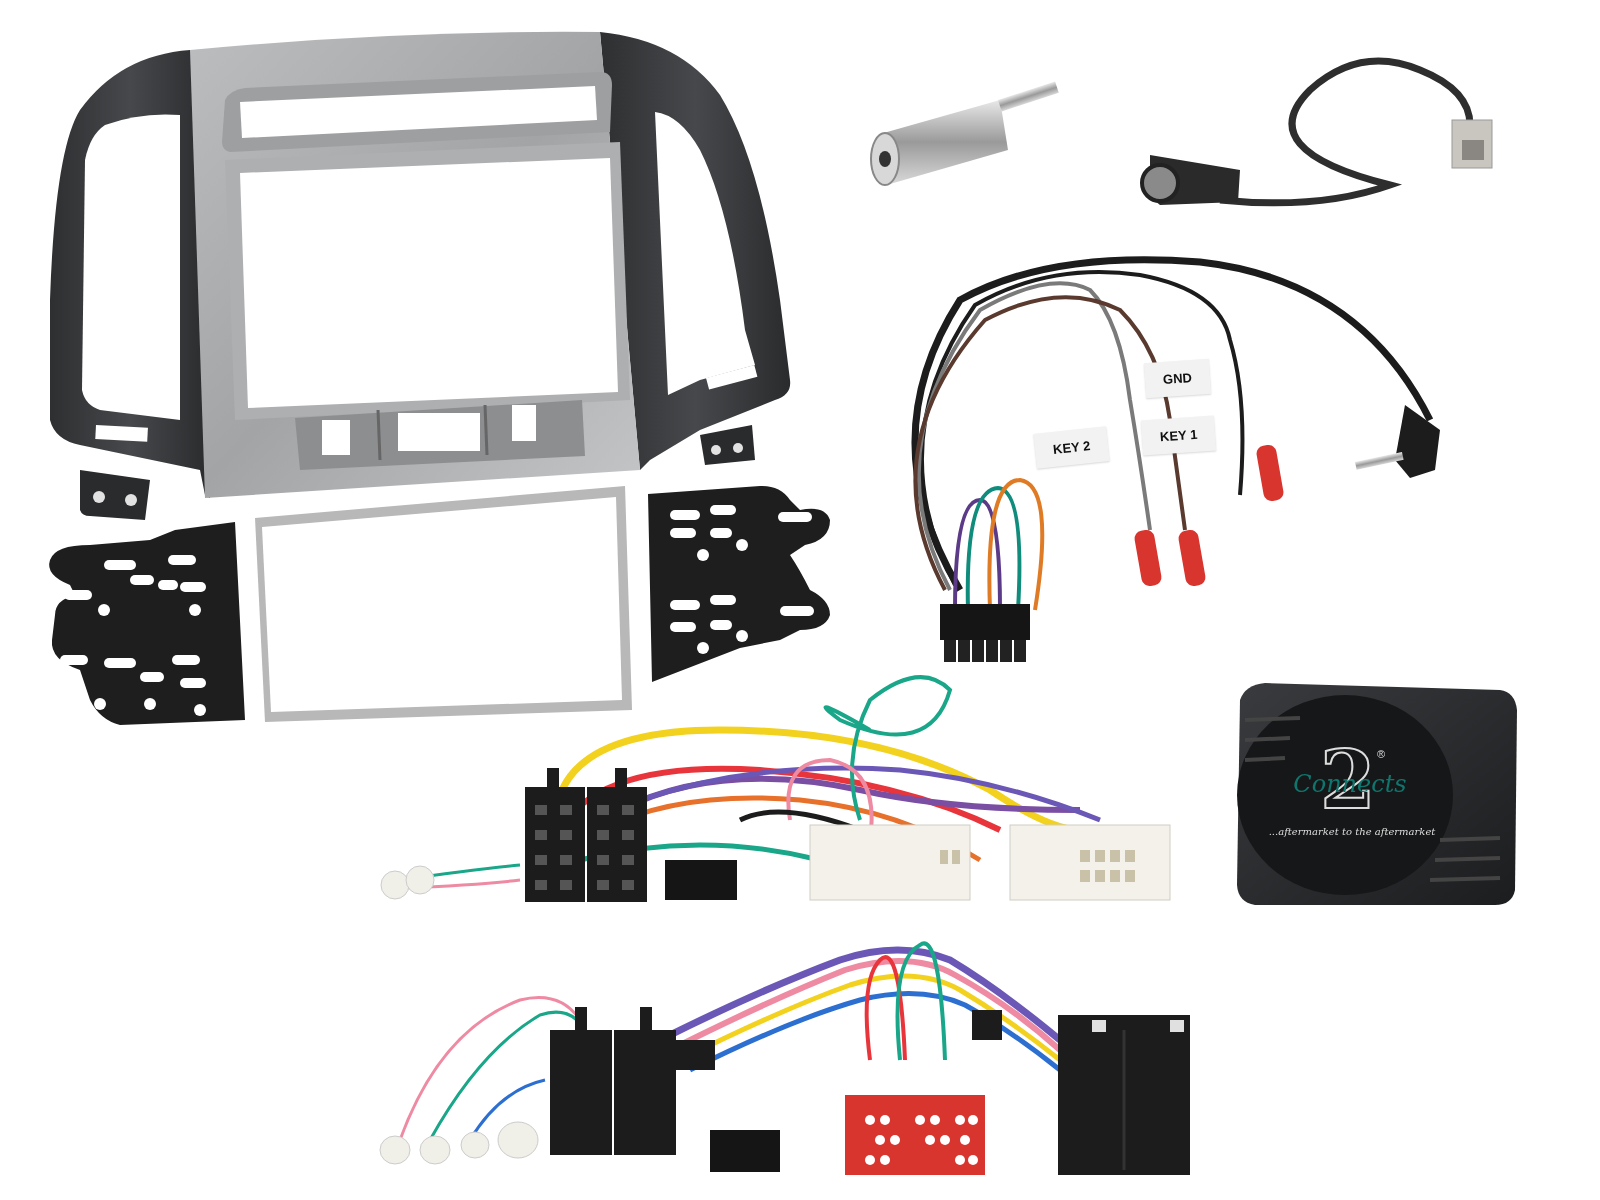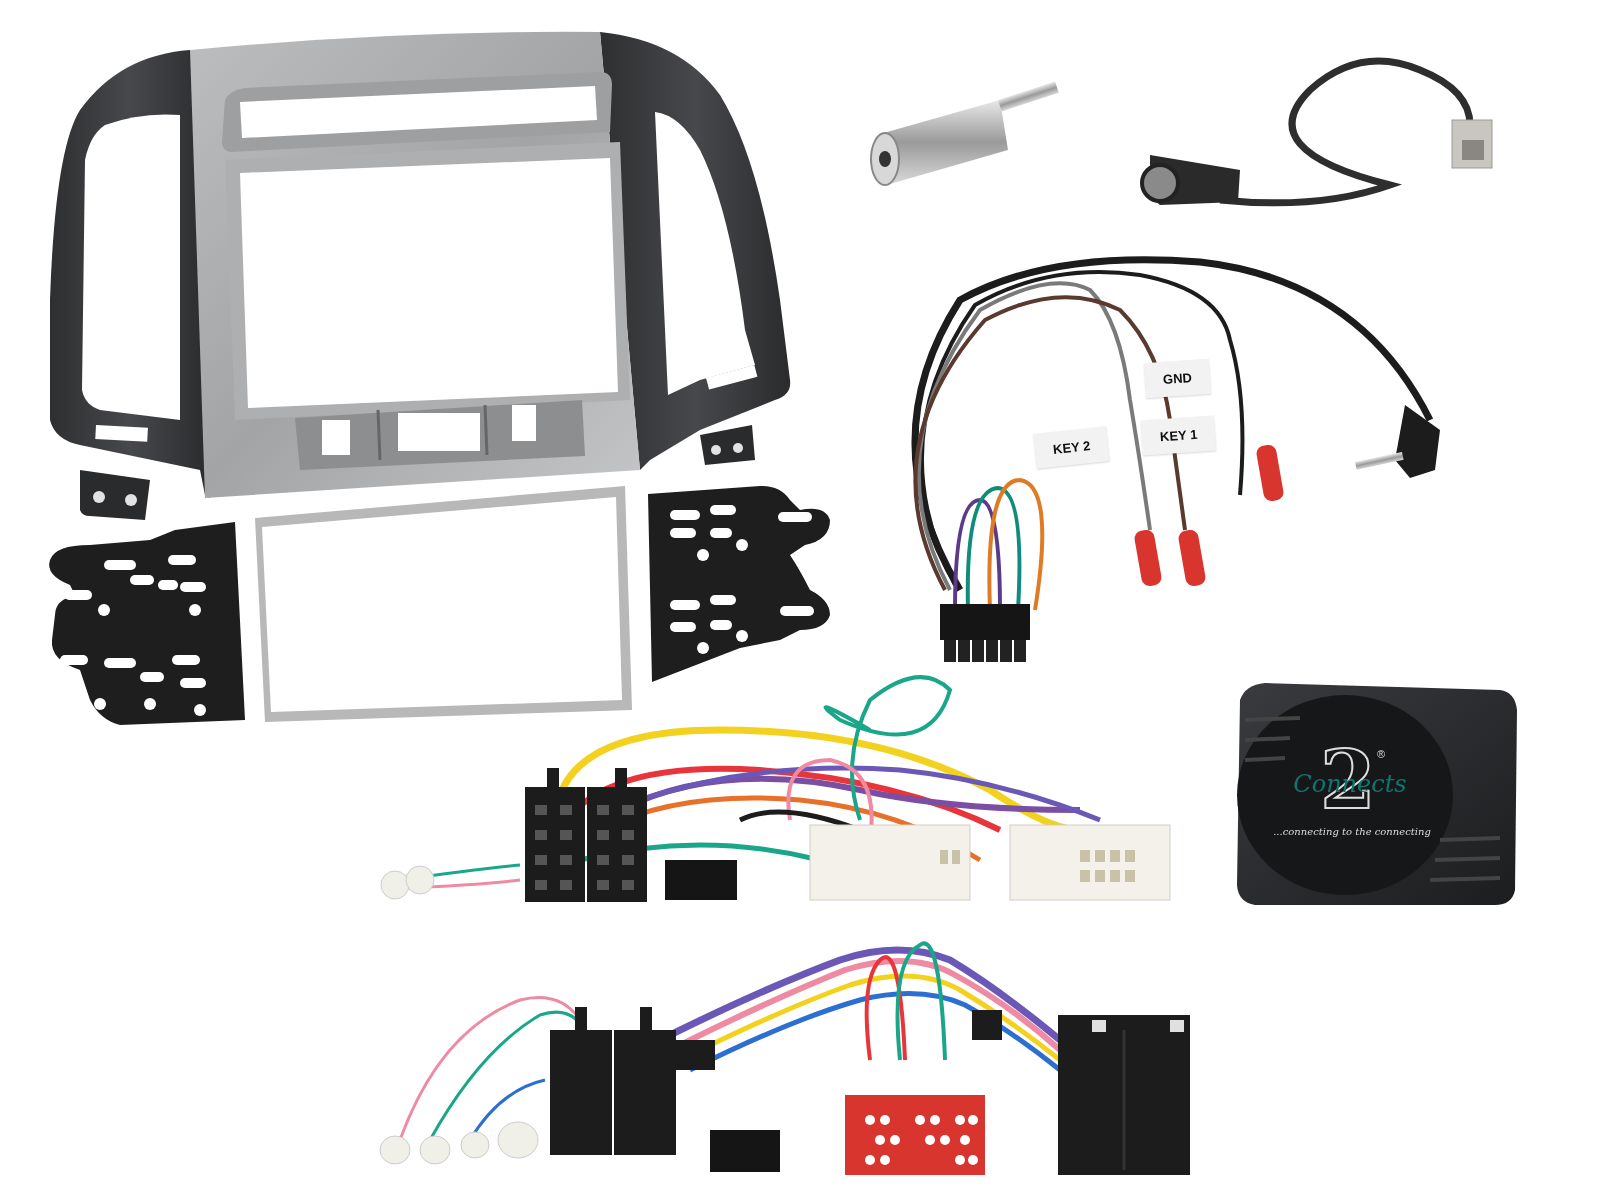--- a/index.html
+++ b/index.html
@@ -289,14 +289,14 @@
 </svg>
 
 <div class="label-tag" style="left:1145px;top:361px;transform:rotate(-4deg);">GND</div>
 <div class="label-tag" style="left:1142px;top:418px;transform:rotate(-4deg);">KEY 1</div>
 <div class="label-tag" style="left:1035px;top:430px;transform:rotate(-6deg);">KEY 2</div>
 
 <div class="logo-area">
   <div class="logo-two">2</div>
   <div class="logo-script">Connects</div>
   <div class="logo-reg">®</div>
-  <div class="logo-tag">...connecting to the connecting</div>
+  <div class="logo-tag">...aftermarket to the aftermarket</div>
 </div>
 
 </body></html>

